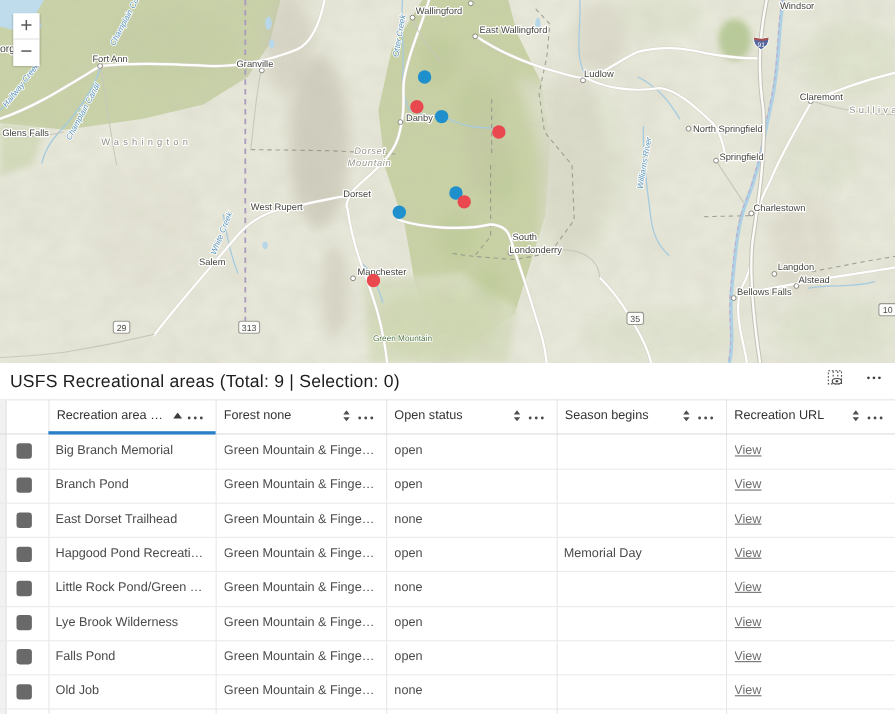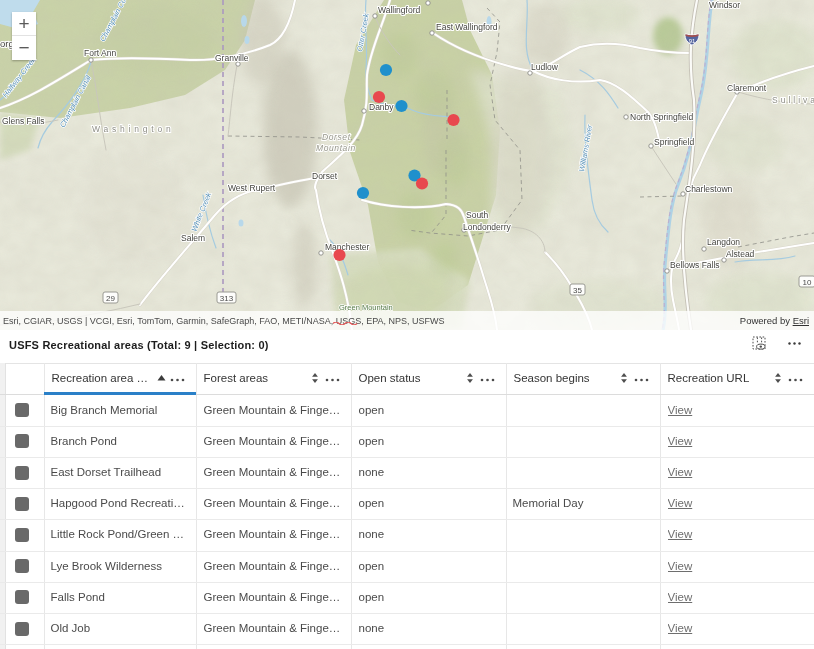--- a/index.html
+++ b/index.html
@@ -4,21 +4,21 @@
 body{width:814px;height:649px;font-family:"Liberation Sans",sans-serif;overflow:hidden;background:#fff;position:relative}
 #map{position:absolute;top:0;left:0;width:814px;height:330px;background:#edeee2;overflow:hidden}
 #zoomctl{position:absolute;left:12px;top:12px;width:24px;height:48px;background:#fff;box-shadow:0 1px 2px rgba(0,0,0,.3);z-index:5}
 #zoomctl .zc{height:24px;line-height:24px;text-align:center;color:#5a5a5a;font-size:19px}
 #zoomctl .zc:first-child{border-bottom:1px solid #e2e2e2;height:23px;line-height:23px}
 #attr{position:absolute;left:0;bottom:0;width:814px;height:19px;background:rgba(255,255,255,.78);z-index:4;font-size:9px;color:#4a4a4a}
 #attr .l{position:absolute;left:3px;top:5px;white-space:nowrap}
 #attr .r{position:absolute;right:5px;top:4px;font-size:9.5px;color:#323232}
 #sq{position:absolute;left:333px;top:11px;width:25px;height:3px;z-index:5}
 #caption{position:absolute;top:330px;left:0;width:814px;height:33px;background:#fff}
-#caption .t{position:absolute;left:9px;top:9px;font-size:11px;font-weight:bold;color:#1d1d1d;letter-spacing:.2px}
+#caption .t{position:absolute;left:9px;top:9px;font-size:16px;font-weight:normal;color:#1d1d1d;letter-spacing:.2px}
 #tbl{position:absolute;top:363px;left:0;width:814px;height:286px;background:#fff;border-top:1px solid #e4e4e4}
 .vline{position:absolute;top:363px;height:286px;width:1px;background:#e7e7e7}
 .hline{position:absolute;left:0;width:814px;height:1px;background:#eaeaea}
 #gutter{position:absolute;left:0;top:363px;width:5px;height:286px;background:#f1f1f1;border-right:1px solid #e2e2e2}
 .hdr{position:absolute;top:363px;height:31px;font-size:11.5px;color:#343434;}
 .hdr .txt{position:absolute;left:7.5px;top:9px;white-space:nowrap;overflow:hidden;text-overflow:ellipsis}
 #blueline{position:absolute;left:44px;top:392px;width:152px;height:2.5px;background:#2a80c8;z-index:3}
 .cell{position:absolute;font-size:11.5px;color:#4a4a4a;white-space:nowrap;overflow:hidden;text-overflow:ellipsis}
 .cb{position:absolute;left:15px;width:14px;height:14px;background:#696969;border-radius:3px}
 .view{color:#6e6e6e;text-decoration:underline}
@@ -239,27 +239,20 @@
 <circle cx="379" cy="97" r="6.1"></circle>
         <circle cx="453.5" cy="120" r="6.1"></circle>
         <circle cx="422" cy="183.5" r="6.1"></circle>
         <circle cx="339.5" cy="255" r="6.1"></circle>
 </g>
 </svg>
 <div id="zoomctl">
       <div class="zc">+</div>
       <div class="zc">−</div>
     </div>
-<div id="attr">
-      <span class="l">Esri, CGIAR, USGS | VCGI, Esri, TomTom, Garmin, SafeGraph, FAO, METI/NASA, USGS, EPA, NPS, USFWS</span>
-      <span class="r">Powered by <u>Esri</u></span>
-<svg id="sq" width="25" height="3">
-        <path d="M0,1.5 q3,-3 6,0 q3,3 6,0 q3,-3 6,0 q3,3 6,0" stroke="#e45b5b" fill="none" stroke-width="1.2"></path>
-      </svg>
-</div>
 </div>
 <div id="caption">
     <span class="t">USFS Recreational areas (Total: 9 | Selection: 0)</span>
 <svg style="position:absolute;left:752px;top:6px" width="15" height="15" viewBox="0 0 15 15">
       <g stroke="#4a4a4a" stroke-width="1" stroke-dasharray="1.6,1.6" fill="none">
         <rect x="1" y="1" width="12" height="12"></rect>
         <line x1="5.4" y1="1.5" x2="5.4" y2="7.5"></line>
         <line x1="9.6" y1="1.5" x2="9.6" y2="6.5"></line>
       </g>
       <ellipse cx="8.8" cy="10.6" rx="4.2" ry="2.5" fill="#ffffff" stroke="#4a4a4a" stroke-width="1"></ellipse>
@@ -284,21 +277,21 @@
     <svg style="left:113px;position:absolute;top:12px" width="9" height="6" viewBox="0 0 9 6">
       <path d="M4.5,0 L8.5,5.5 L0.5,5.5 Z" fill="#3c3c3c"></path>
     </svg>
     <svg style="left:126px;position:absolute;top:15px" width="15" height="4" viewBox="0 0 15 4">
       <circle cx="2" cy="2" r="1.3" fill="#4a4a4a"></circle>
       <circle cx="7.5" cy="2" r="1.3" fill="#4a4a4a"></circle>
       <circle cx="13" cy="2" r="1.3" fill="#4a4a4a"></circle>
     </svg>
   </div>
 <div class="hdr" style="left:196px;width:155px">
-    <span class="txt" style="max-width:107px">Forest areas</span>
+    <span class="txt" style="max-width:107px">Forest none</span>
     <svg style="left:115px;position:absolute;top:10px" width="8" height="10" viewBox="0 0 9 12">
       <path d="M4.5,0 L8,4.5 L1,4.5 Z" fill="#4e4e4e"></path>
       <path d="M4.5,12 L8,7.5 L1,7.5 Z" fill="#4e4e4e"></path>
     </svg>
     <svg style="left:129px;position:absolute;top:15px" width="15" height="4" viewBox="0 0 15 4">
       <circle cx="2" cy="2" r="1.3" fill="#4a4a4a"></circle>
       <circle cx="7.5" cy="2" r="1.3" fill="#4a4a4a"></circle>
       <circle cx="13" cy="2" r="1.3" fill="#4a4a4a"></circle>
     </svg>
   </div>

